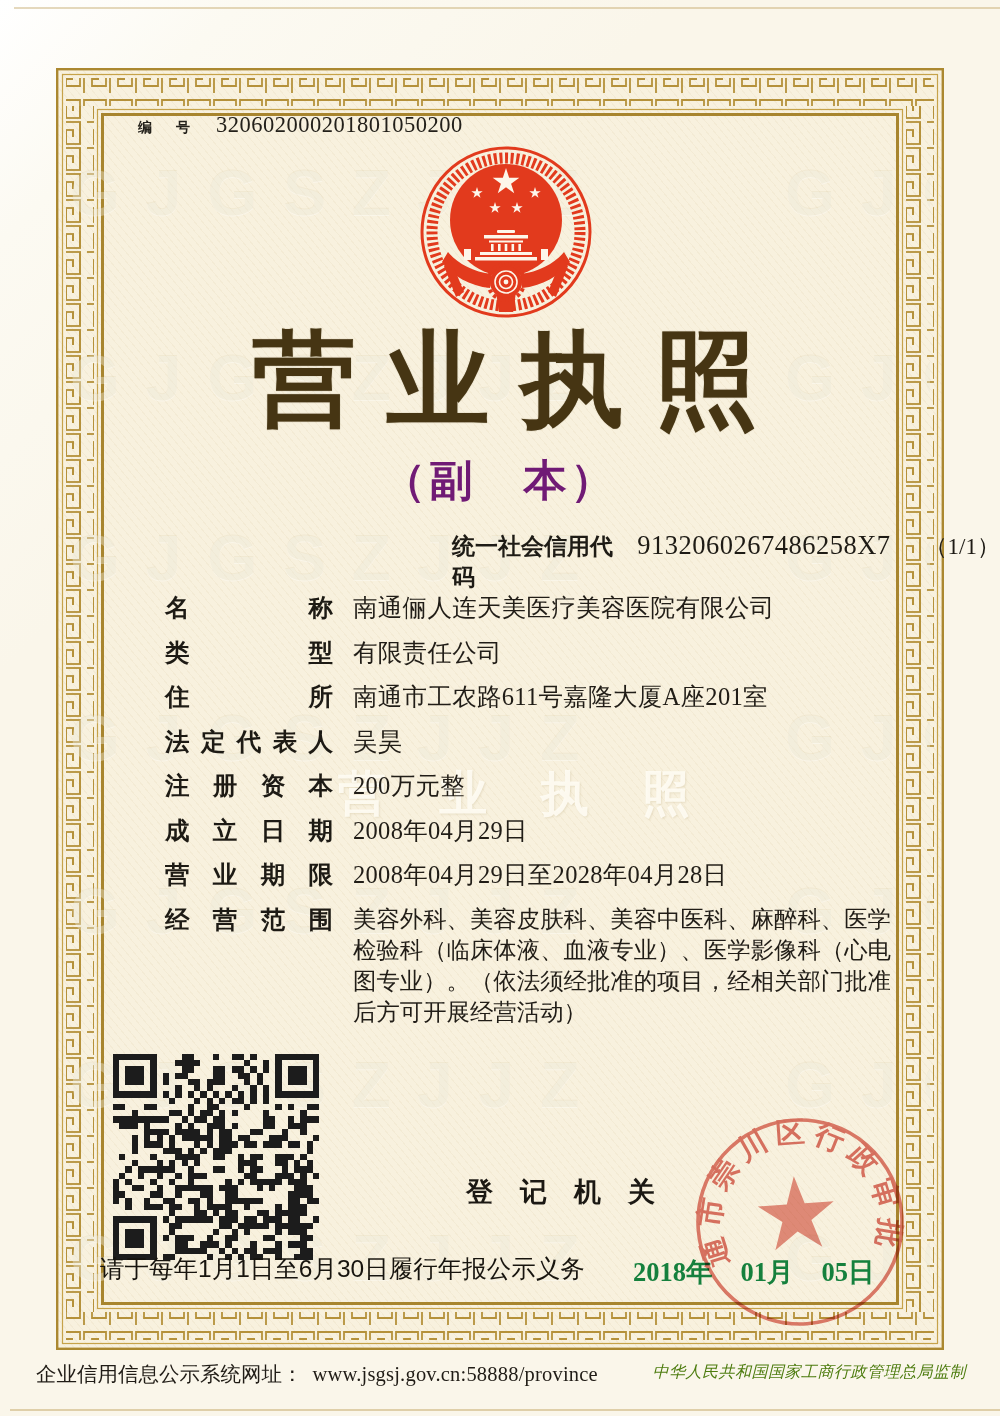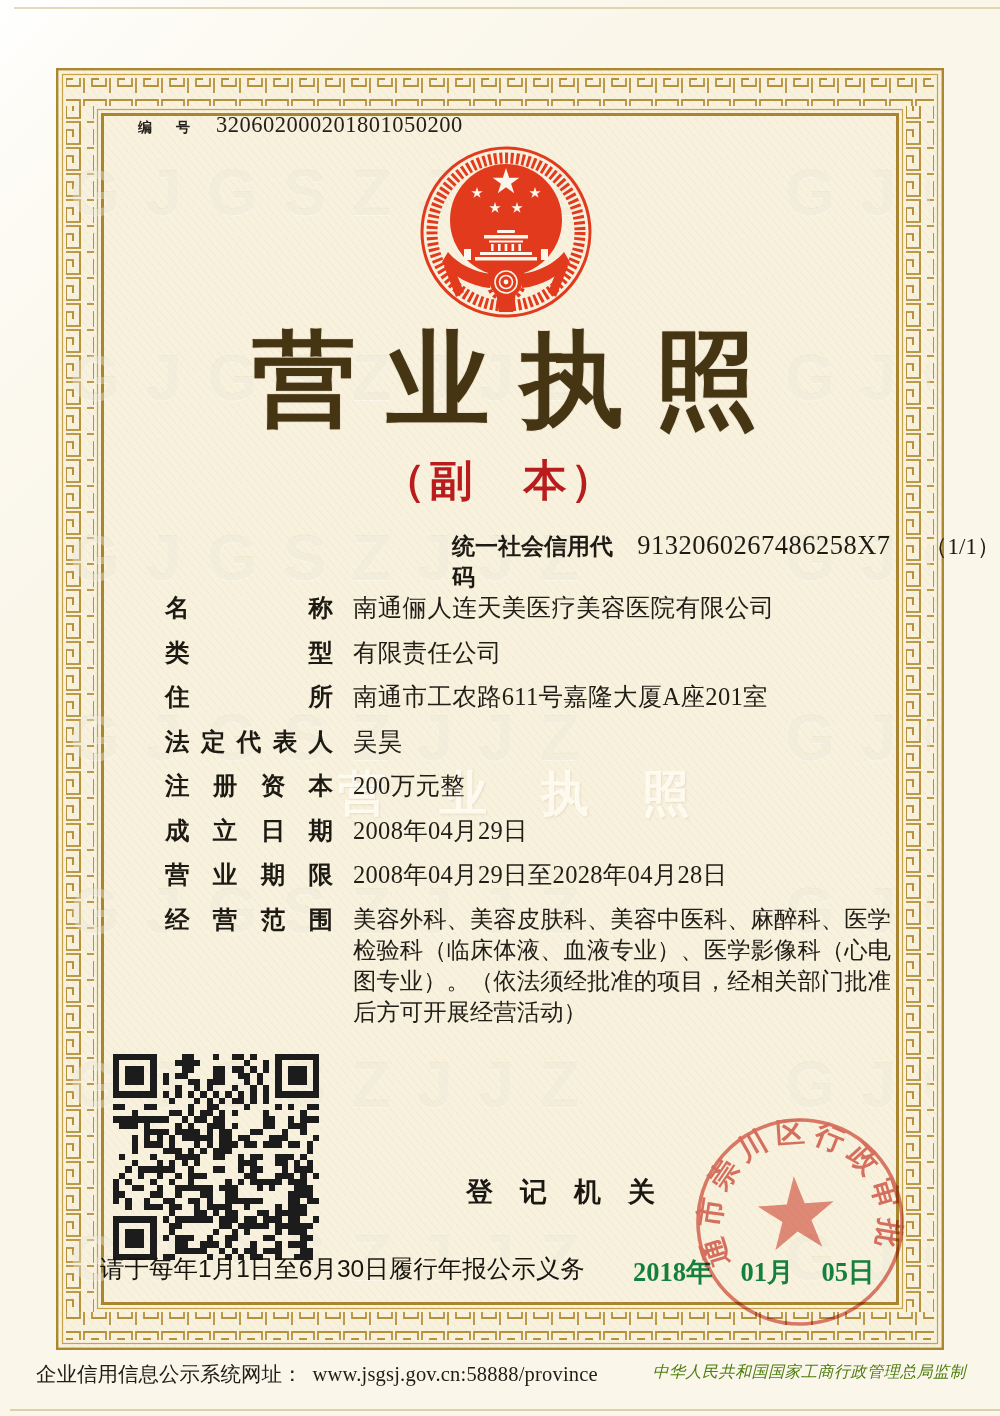--- a/index.html
+++ b/index.html
@@ -23,21 +23,21 @@
       letter-spacing:10px;color:#23201a;}
   .serial-value{font-size:22.5px;letter-spacing:.5px;color:#23201a;}
 
   .emblem{position:absolute;left:410px;top:136px;width:192px;height:192px;z-index:3;}
 
   .title{position:absolute;left:0;width:1000px;top:326px;text-align:center;z-index:3;
       font-family:"Liberation Sans","DejaVu Sans",sans-serif;font-weight:700;font-size:103px;
       letter-spacing:31px;padding-left:41px;box-sizing:border-box;color:#463513;line-height:1.05;
       text-shadow:0 0 1px rgba(70,53,19,.6);}
   .subtitle{position:absolute;left:0;width:1000px;top:452px;text-align:center;z-index:3;
-      font-size:43px;color:#b91c1c;letter-spacing:4px;font-weight:600;}
+      font-size:43px;color:#701a75;letter-spacing:4px;font-weight:600;}
 
   .credit{position:absolute;left:452px;top:530px;display:flex;align-items:baseline;z-index:3;justify-content:space-between;}
   .credit-label{font-family:"Liberation Sans","DejaVu Sans",sans-serif;font-weight:600;font-size:23px;color:#1e1b15;}
   .credit-code{font-size:26.5px;color:#1e1b15;margin-left:14px;letter-spacing:.5px;}
   .credit-page{font-size:23px;color:#1e1b15;margin-left:34px;}
 
   .fields{position:absolute;left:165px;top:592px;width:740px;z-index:3;}
   .f-row{display:flex;align-items:flex-start;height:44.5px;}
   .f-row:last-child{height:auto;}
   .f-label{width:168px;flex:0 0 168px;text-align:justify;text-align-last:justify;

